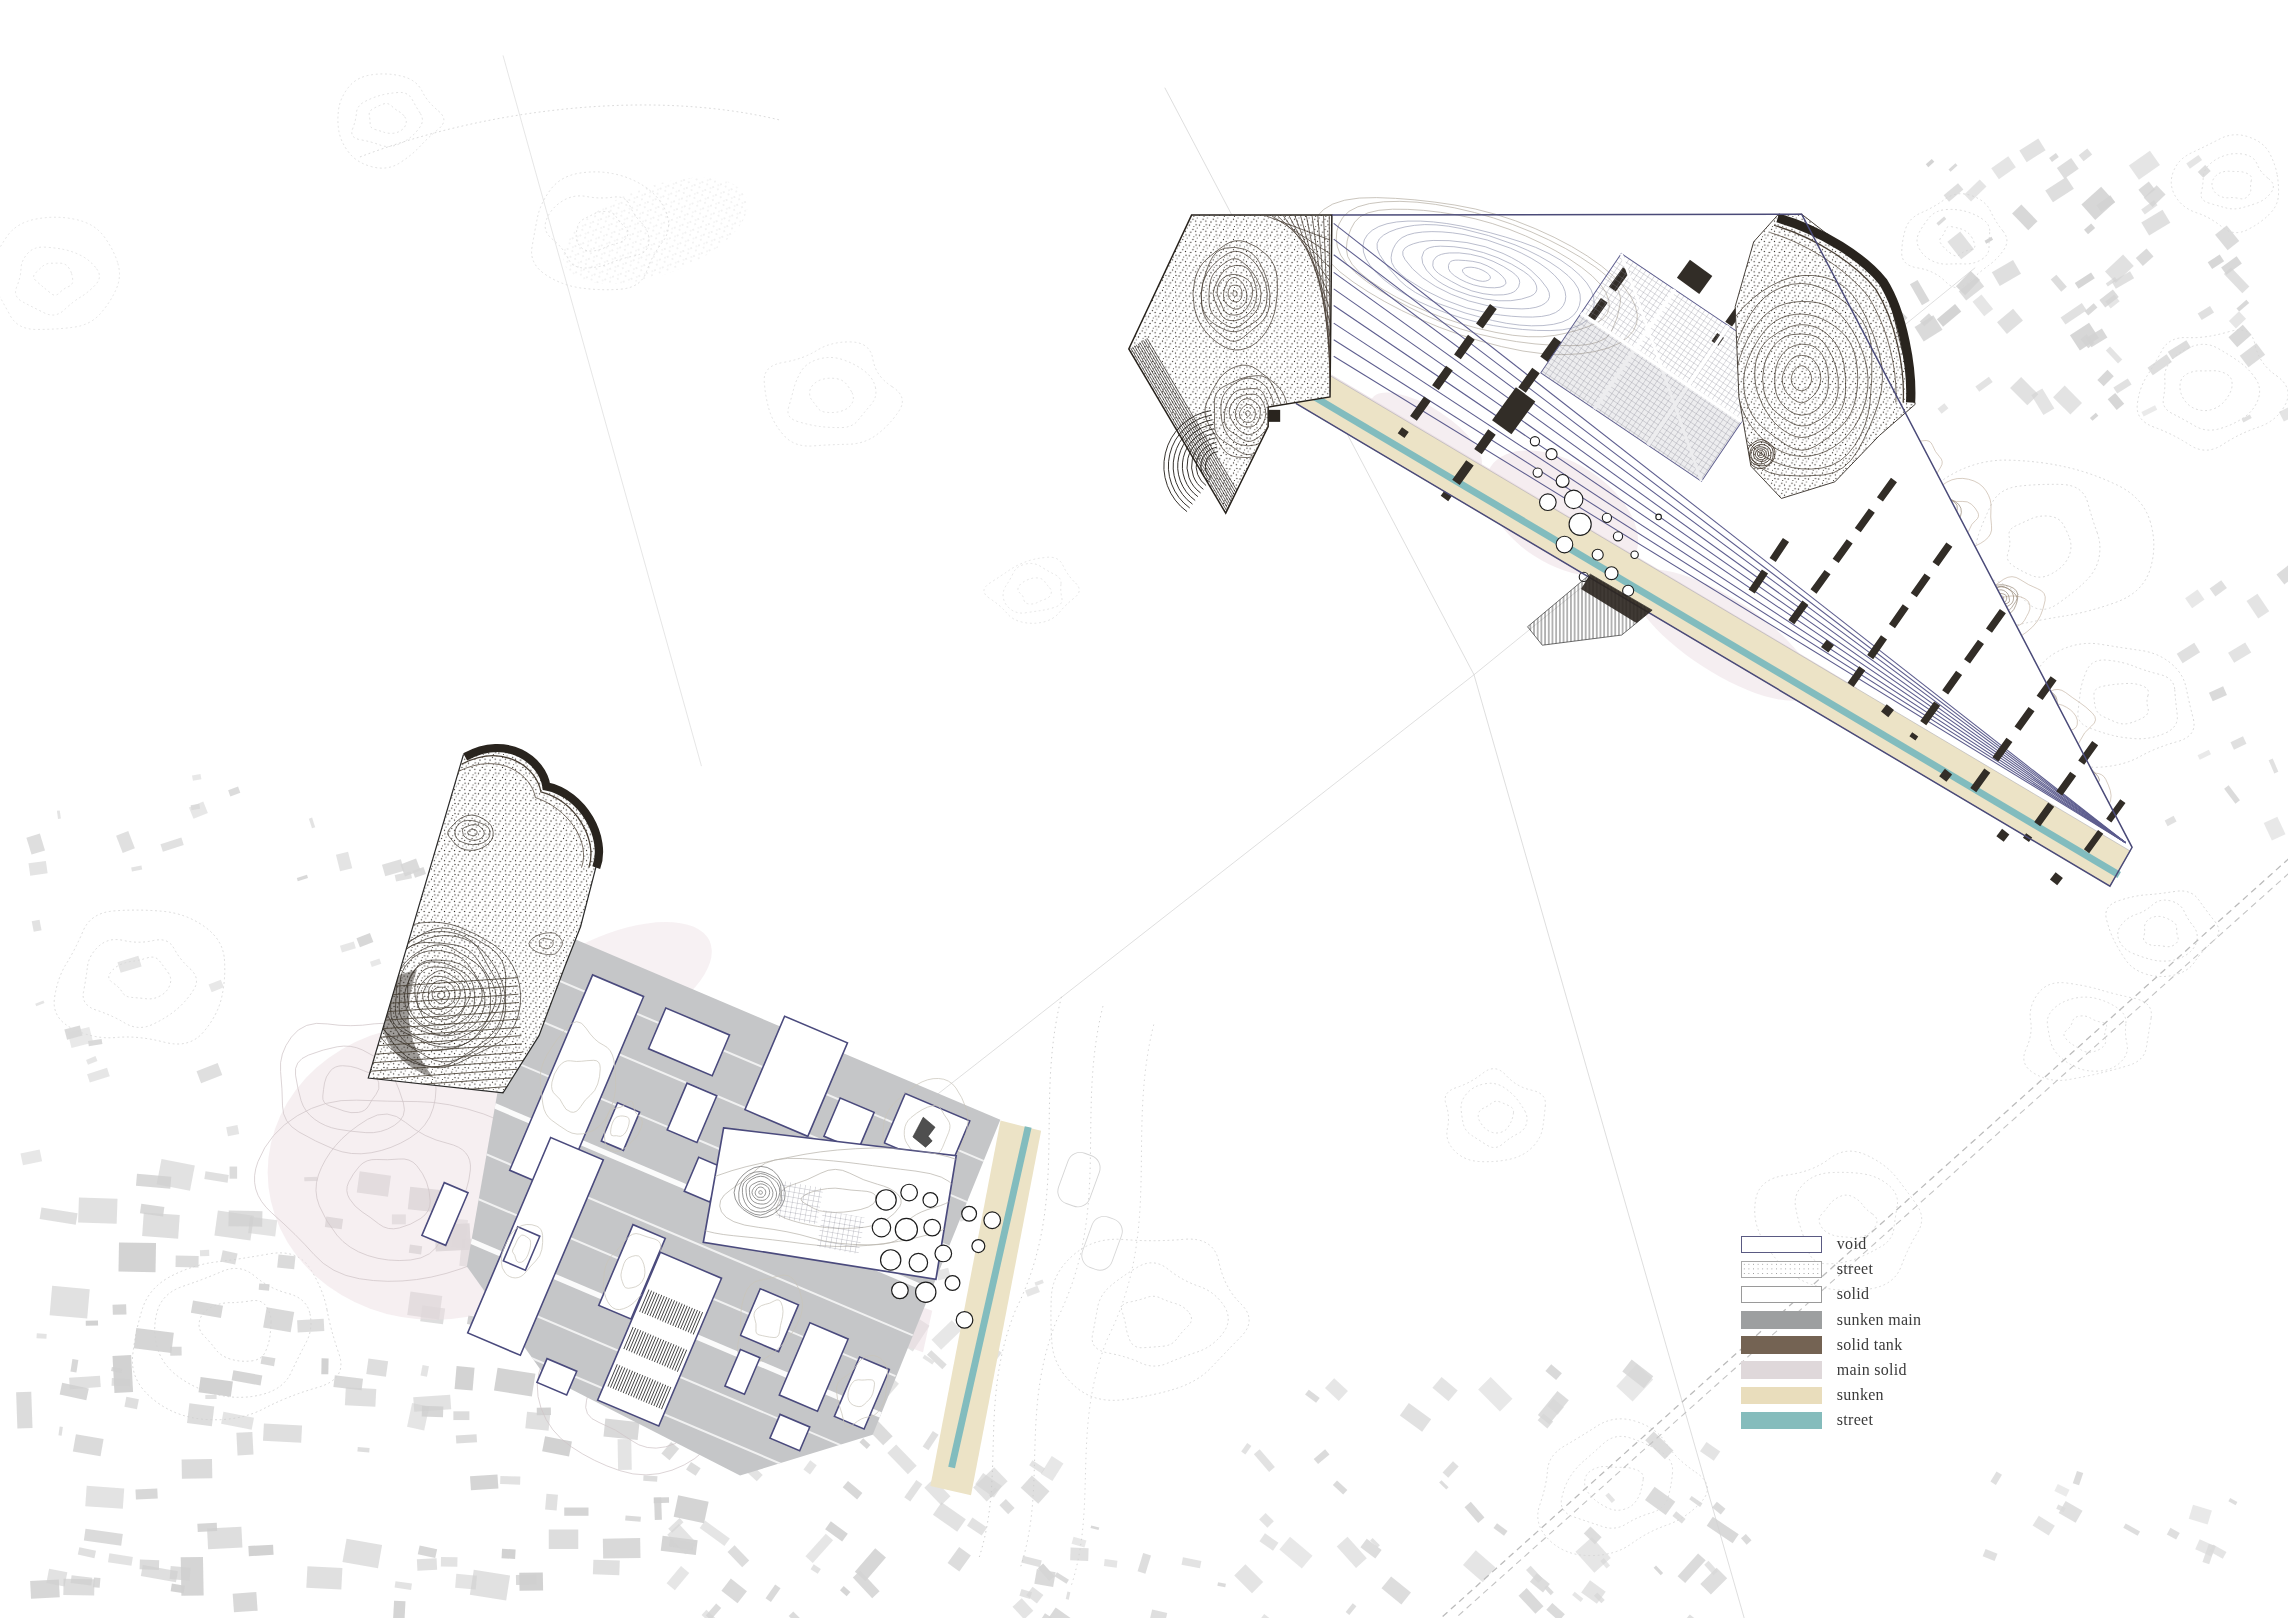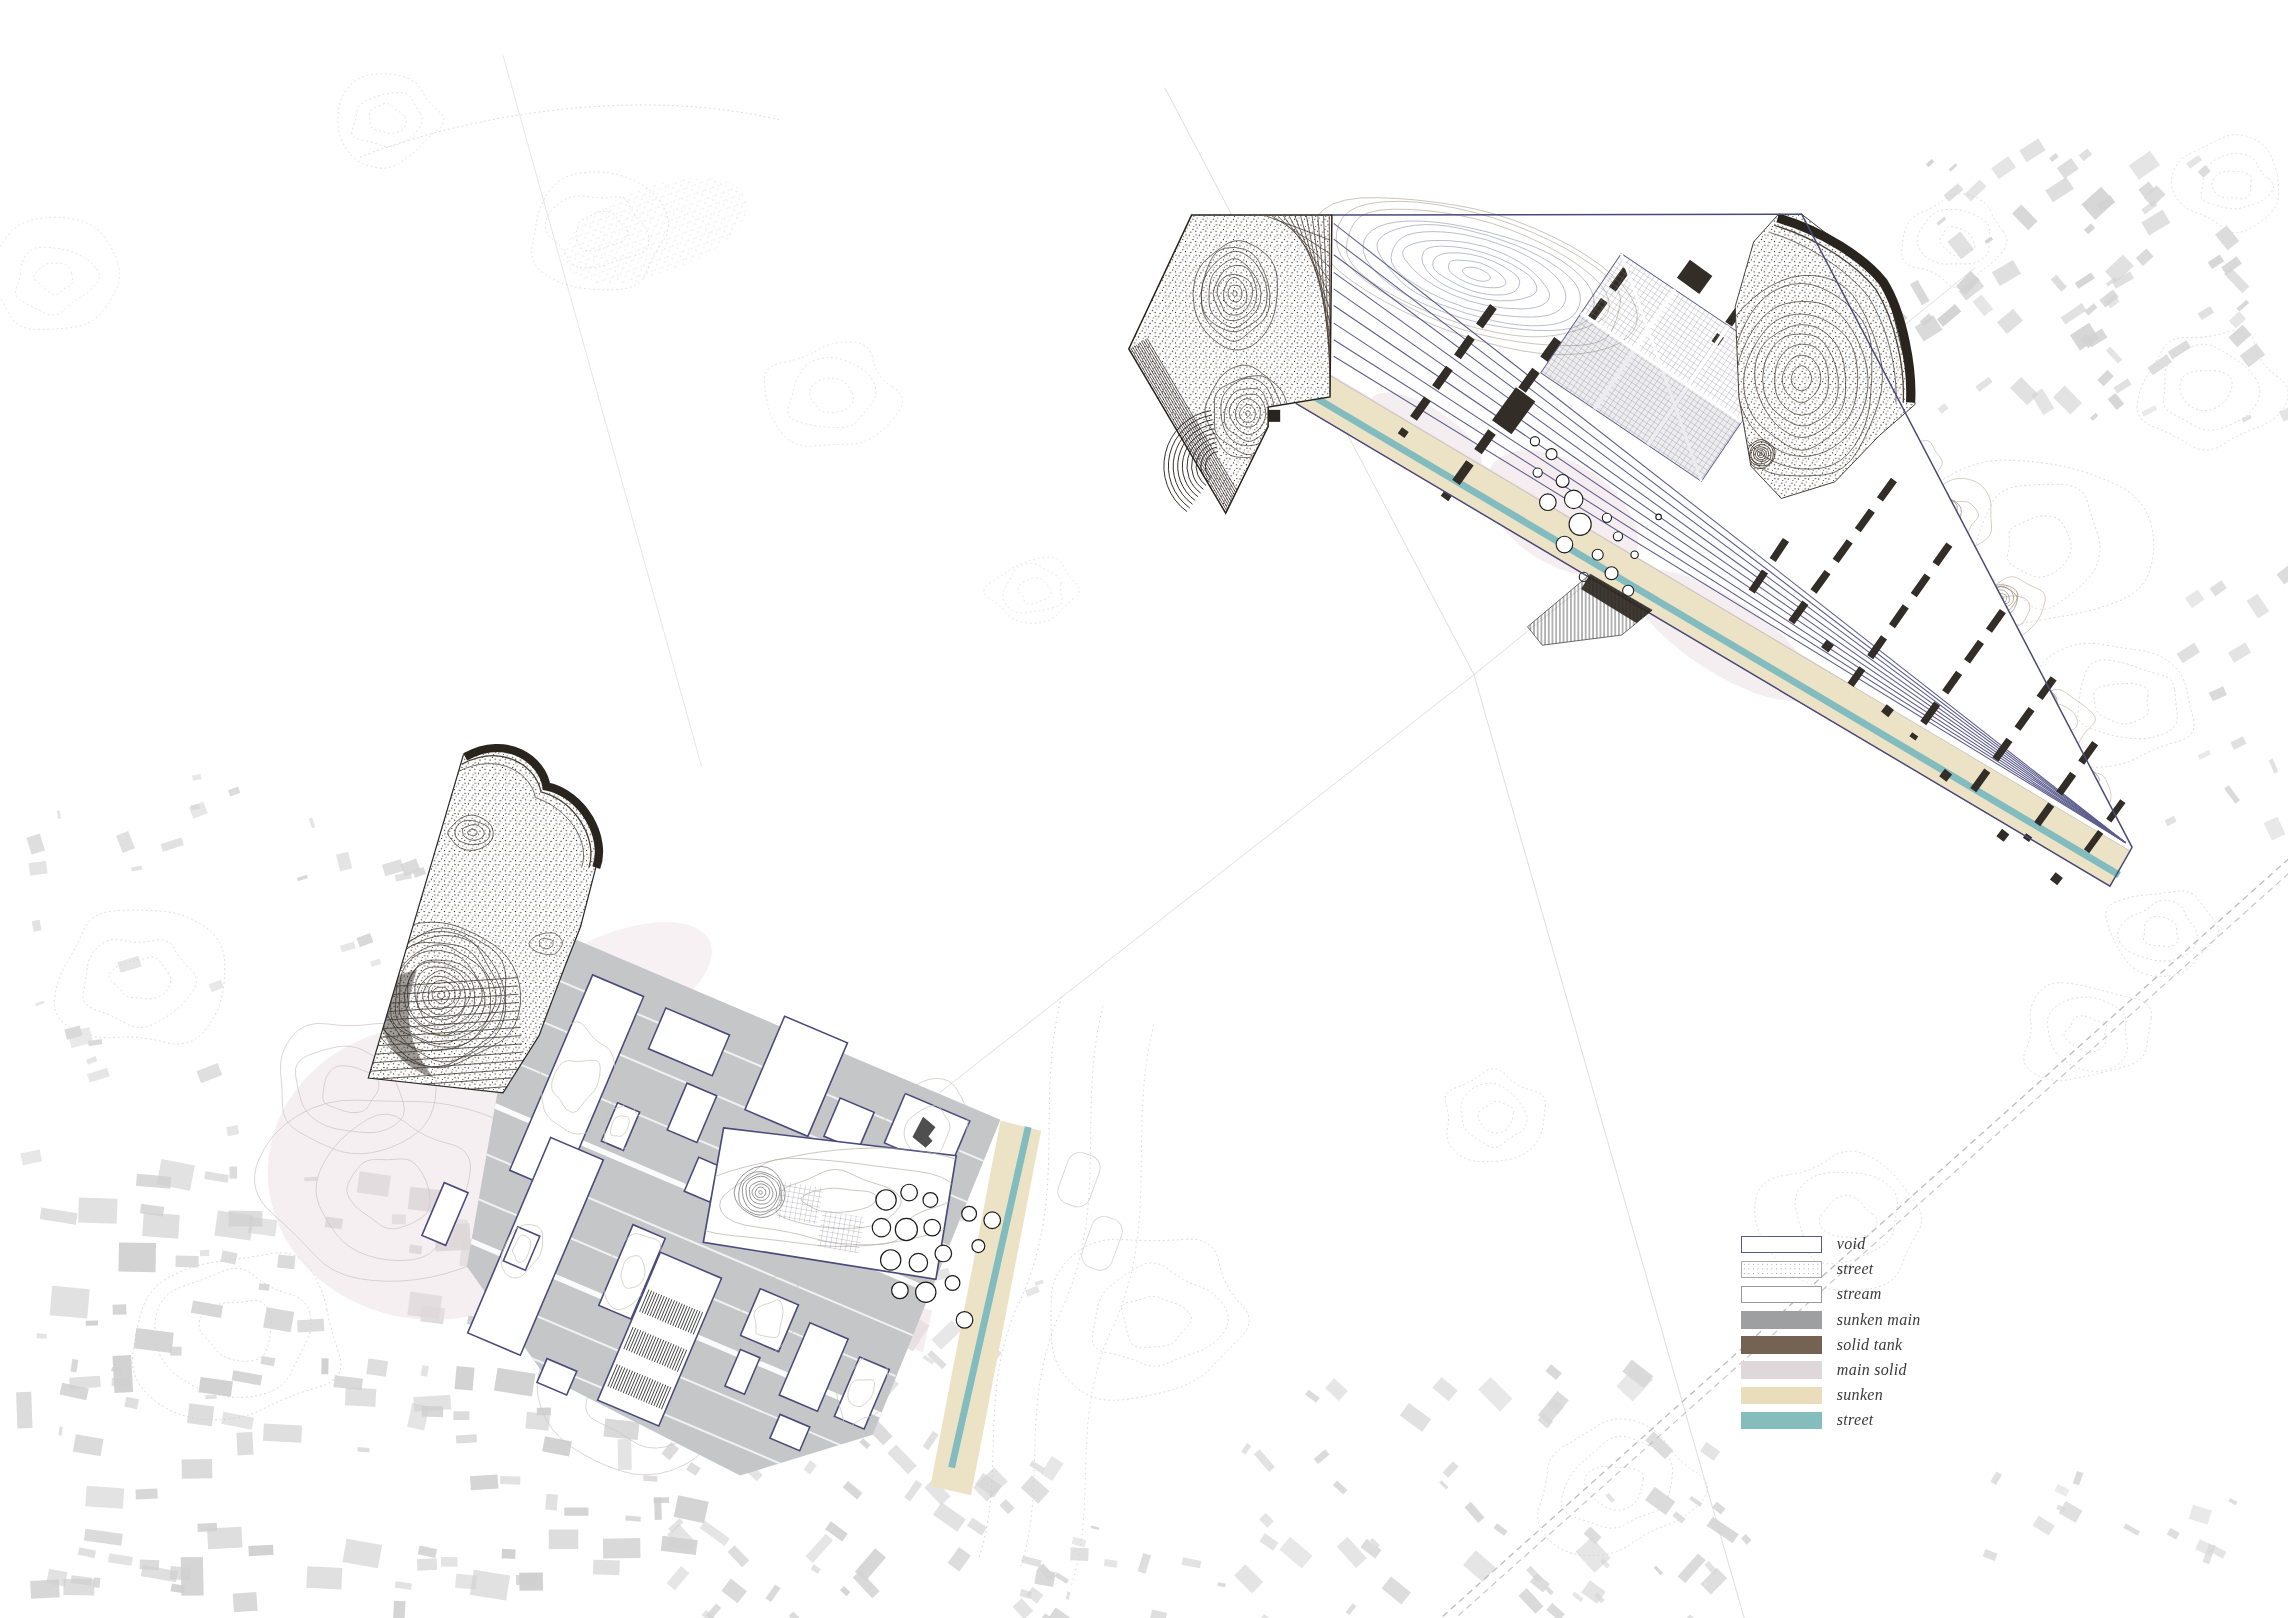--- a/index.html
+++ b/index.html
@@ -1,16 +1,16 @@
 <!DOCTYPE html>
 <html style="font-size:14.8px"><head>
 <meta charset="utf-8">
 <style>
   html,body{margin:0;padding:0;background:#ffffff;width:2289px;height:1619px;overflow:hidden;}
-  .stage{position:relative;width:2009px;height:1619px;background:#fff;font-family:"Liberation Serif",serif;font-style:italic;}
+  .stage{position:relative;width:2009px;height:1619px;background:#fff;font-family:"Liberation Serif",serif;}
   svg{position:absolute;left:0;top:0;}
   .legend{position:absolute;left:1741px;top:1235px;width:277px;}
   .legend-row{display:flex;align-items:center;height:18.5px;margin-bottom:6.7px;}
   .sw{width:81px;height:17.5px;box-sizing:border-box;flex:0 0 auto;}
   .sw.stipple{background-image:radial-gradient(#9a9a9a 0.8px, transparent 0.9px);background-size:4.6px 4.6px;background-color:#fff;}
   .legend-label{margin-left:14.8px;font-size:16px;color:#3a3a3a;letter-spacing:0.3px;line-height:18.5px;}
 </style>
 </head>
 <body>
 
@@ -952,21 +952,21 @@
   <div class="legend-row">
     <span class="sw" style="background: rgb(255, 255, 255); border: 1.4px solid rgb(90, 90, 130);"></span>
     <span class="legend-label">void</span>
   </div>
   <div class="legend-row">
     <span class="sw stipple" style="border: 0.9px solid rgb(168, 168, 168);"></span>
     <span class="legend-label">street</span>
   </div>
   <div class="legend-row">
     <span class="sw" style="background: rgb(255, 255, 255); border: 0.9px solid rgb(154, 154, 154);"></span>
-    <span class="legend-label">stream</span>
+    <span class="legend-label">solid</span>
   </div>
   <div class="legend-row">
     <span class="sw" style="background: rgb(157, 159, 160);"></span>
     <span class="legend-label">sunken main</span>
   </div>
   <div class="legend-row">
     <span class="sw" style="background: rgb(116, 99, 83);"></span>
     <span class="legend-label">solid tank</span>
   </div>
   <div class="legend-row">

